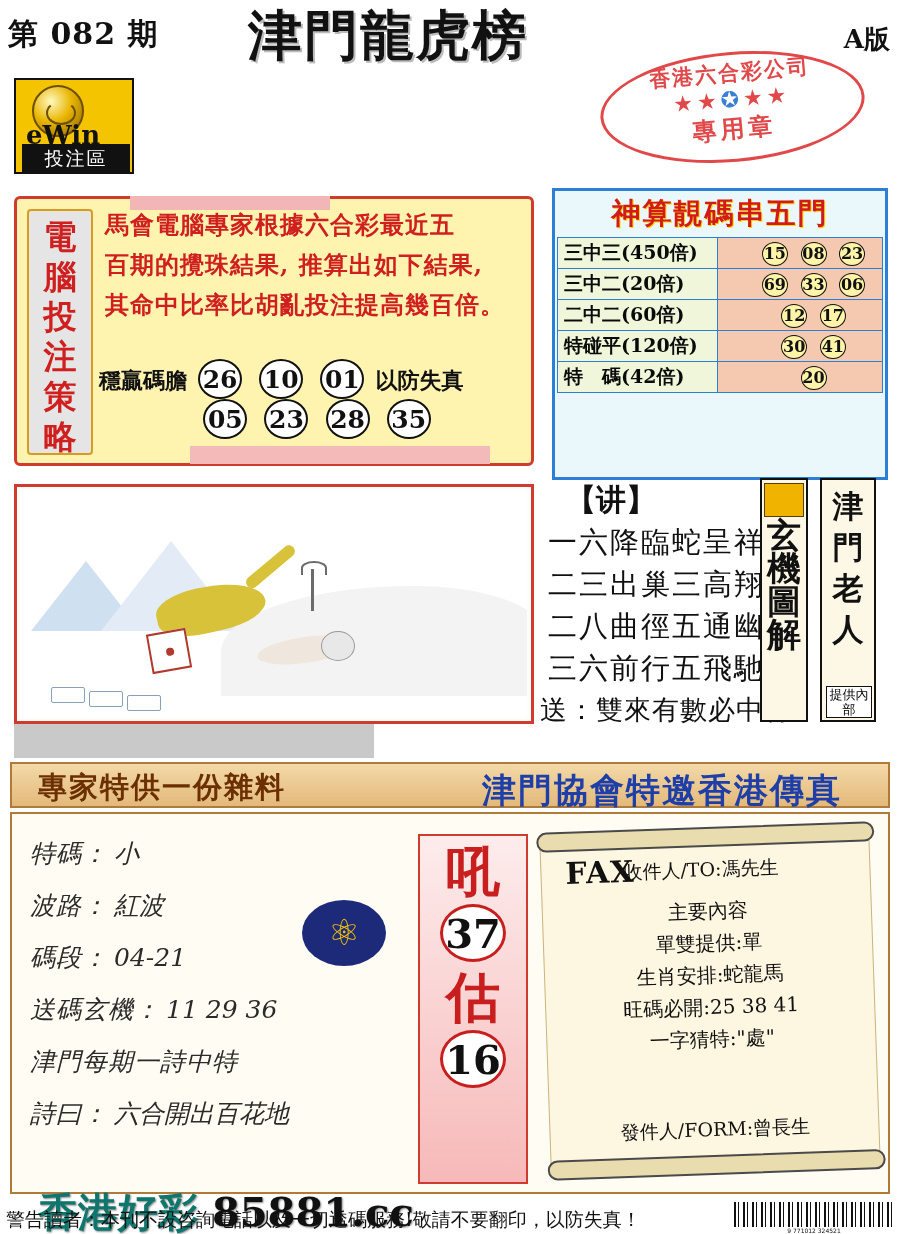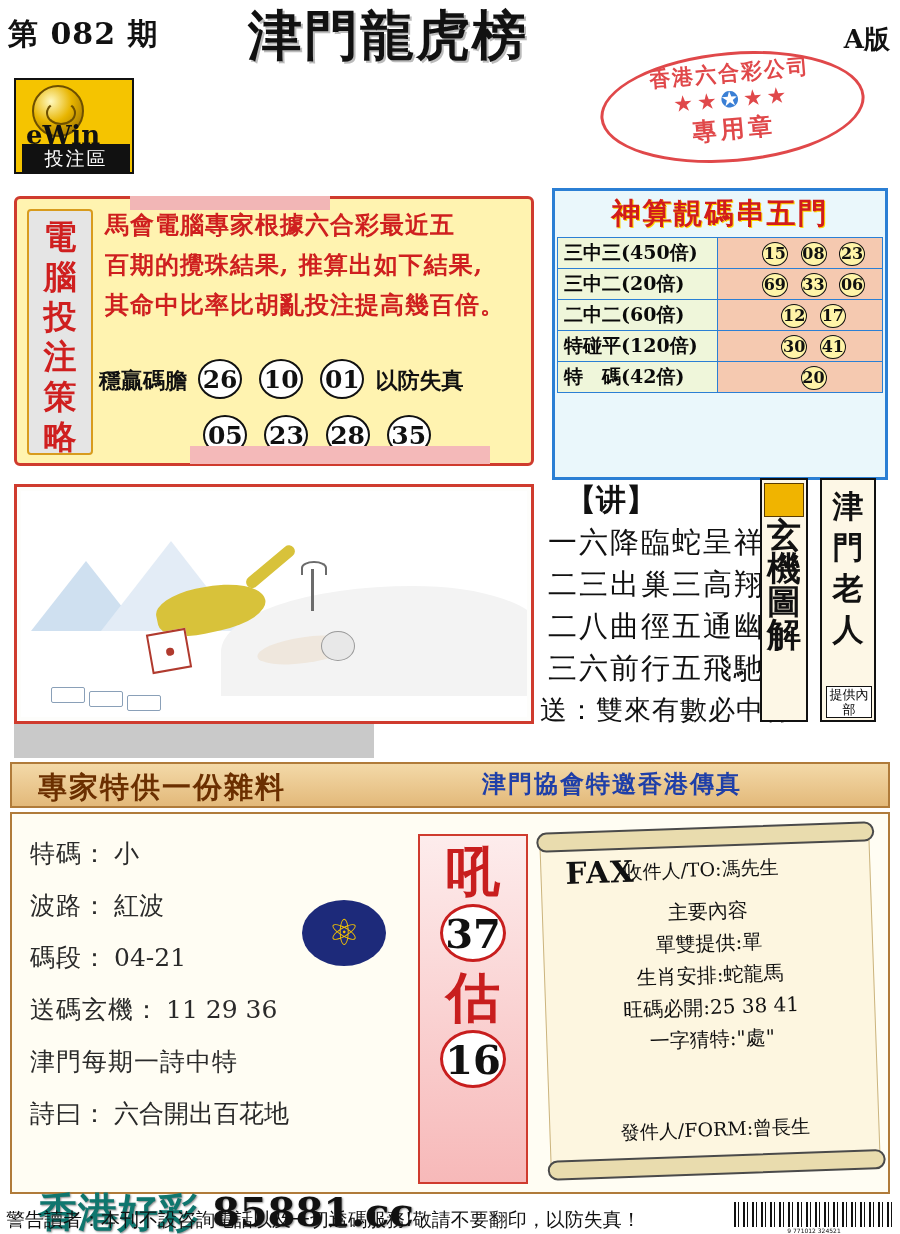--- a/index.html
+++ b/index.html
@@ -97,21 +97,21 @@
   .strategy .nums-row { position:absolute; left:82px; top:160px; width:430px; }
   .nm {
     display:inline-block; width:44px; height:40px; border-radius:50%;
     background:#fff; border:2px solid #111; color:#111;
     font-size:25px; font-weight:bold; text-align:center; line-height:37px;
     font-family:"DejaVu Serif","Liberation Serif",serif;
     margin:0 6px;
   }
   .tag { color:#111; font-size:22px; font-weight:bold;
     font-family:"DejaVu Serif","Liberation Serif",serif; }
-  .row2 { text-align:center; margin-top:16px; padding-left:6px;}
+  .row2 { text-align:center; margin-top:0; padding-left:6px;}
   .smudge{
     position:absolute; left:130px; top:196px; width:200px; height:14px;
     background:#f2b6b6;
   }
   .smudge2{
     position:absolute; left:190px; top:446px; width:300px; height:18px;
     background:#f4b9b9;
   }
 
   
@@ -199,31 +199,31 @@
   .graysmudge { position:absolute; left:14px; top:724px; width:360px; height:34px;
     background:#c9c9c9; }
 
   
   .banner {
     position:absolute; left:10px; top:762px; width:880px; height:46px;
     background:linear-gradient(#f3d9a8,#e3b97a); border:2px solid #b07b3a;
   }
   .banner .b1 { position:absolute; left:26px; top:4px; font-size:29px; font-weight:bold;
     color:#6b2f00; font-family:"DejaVu Serif","Liberation Serif",serif; letter-spacing:2px;}
-  .banner .b2 { position:absolute; left:470px; top:4px; font-size:24px; font-weight:bold;
+  .banner .b2 { position:absolute; left:470px; top:4px; font-size:34px; font-weight:bold;
     color:#1f3fa8; font-family:"DejaVu Serif","Liberation Serif",serif; letter-spacing:2px;}
 
   
   .bottom {
     position:absolute; left:10px; top:812px; width:880px; height:382px;
     background:#fffdf3; border:2px solid #b07b3a;
   }
   .facts { position:absolute; left:18px; top:14px; width:400px; }
   .fact { font-size:25px; color:#2a2a2a; line-height:52px;
-    font-family:"DejaVu Serif","Liberation Serif",serif; white-space:nowrap;}
+    font-family:"DejaVu Serif","Liberation Serif",serif; white-space:nowrap;font-style:italic;}
   .fact .k { letter-spacing:1px; }
   .fact .v { margin-left:6px; }
 
   .emblem { position:absolute; left:290px; top:86px; width:84px; height:66px;
     background:#1d2a7a; border-radius:50%; }
   .emblem .gl { position:absolute; left:18px; top:12px; width:48px; height:42px;
     color:#f5c400; font-size:36px; text-align:center; line-height:42px; }
 
   .howl {
     position:absolute; left:418px; top:834px; width:110px; height:350px;

